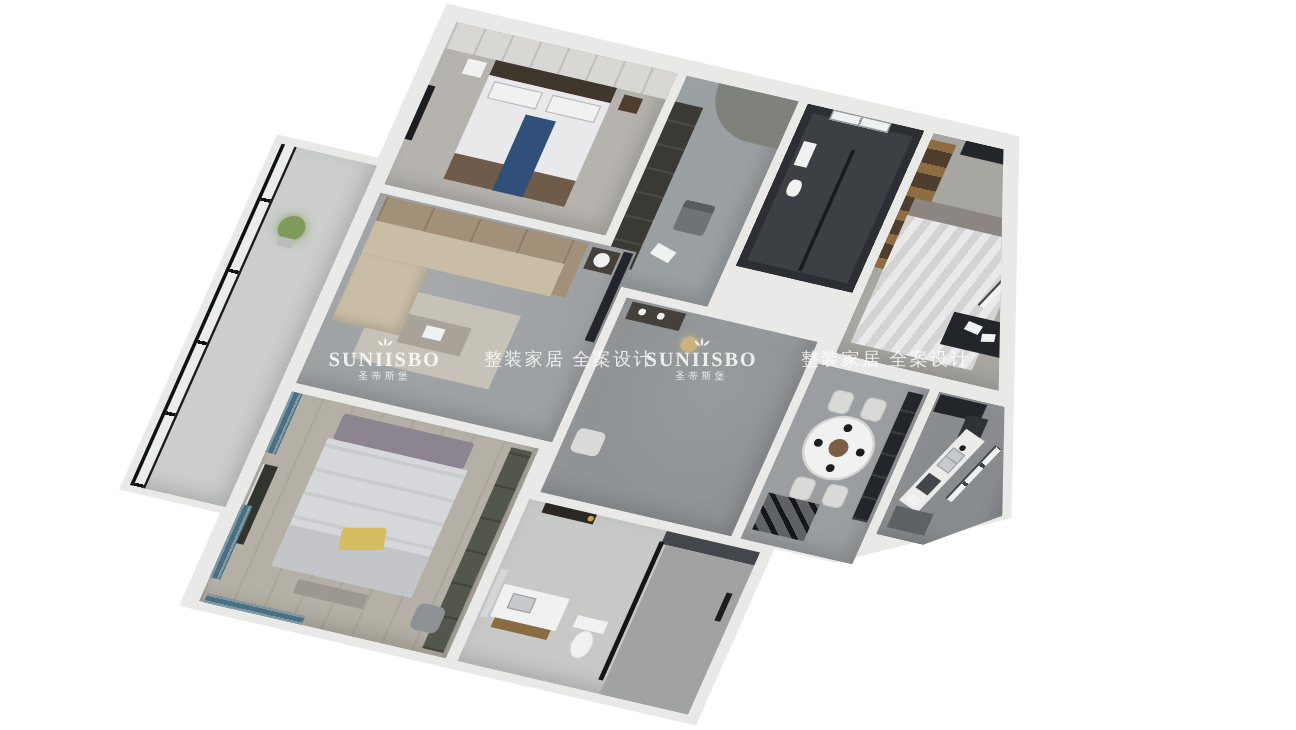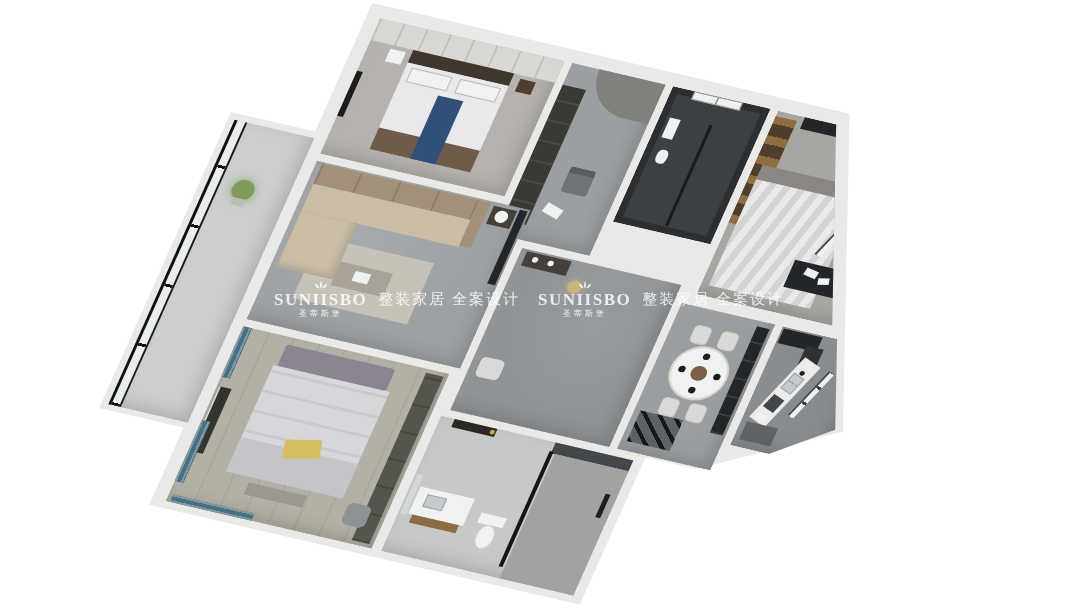--- a/index.html
+++ b/index.html
@@ -29,21 +29,21 @@
              clip-path:polygon(0 0,56px 0,92px 92px,40px 132px,0 132px);}
   .r-master{left:4px;top:346px;width:212px;height:194px;background:var(--floorMaster);
             background-image:repeating-linear-gradient(90deg,rgba(0,0,0,.05) 0 2px,transparent 2px 26px);}
   .r-bath2{left:226px;top:390px;width:198px;height:150px;background:var(--floorBath2);}
   .r-balcony{left:-90px;top:140px;width:82px;height:316px;background:var(--floorBalcony);}
   
   .w{background:var(--fixtureWhite);}
   .dark{background:var(--cabinetDark);}
   .dot{border-radius:50%;}
   
-  .wm{position:absolute;display:flex;align-items:center;gap:11px;color:var(--watermark);z-index:50;}
+  .wm{position:absolute;display:flex;align-items:center;gap:36px;color:var(--watermark);z-index:50;}
   .wm-logo{text-align:center;font-family:"Liberation Serif",serif;line-height:1;}
   .wm-orn{display:block;margin:0 auto 1px auto;width:20px;height:9px;}
   .wm-brand{font-size:17px;font-weight:700;letter-spacing:1.5px;}
   .wm-cn{font-size:8px;letter-spacing:3px;margin-top:2px;}
   .wm-tagline{font-family:"Liberation Serif",serif;font-size:15px;letter-spacing:2px;white-space:nowrap;}
   #wm1{left:274px;top:281px;}
   #wm2{left:538px;top:281px;}
 </style>
 </head>
 <body>

